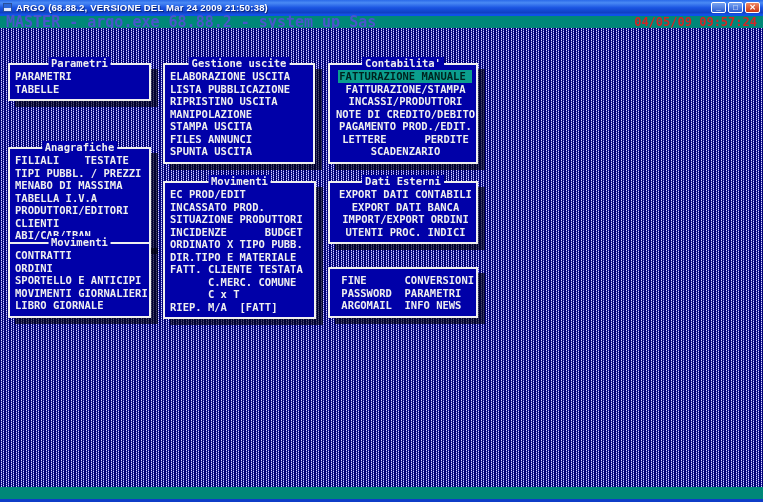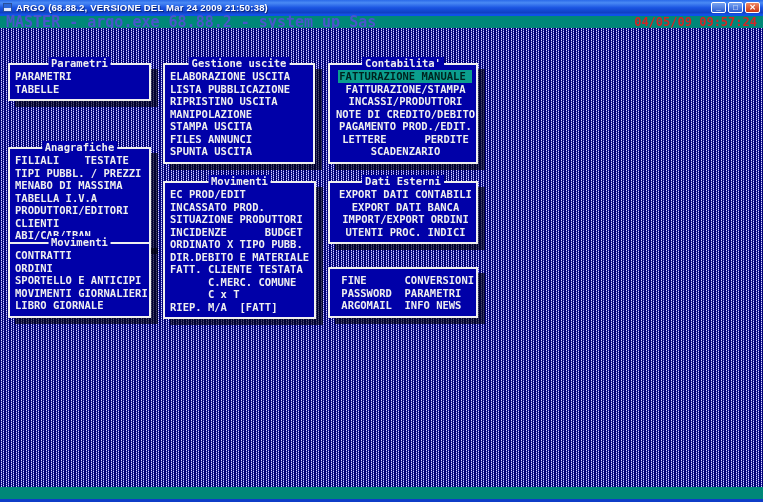--- a/index.html
+++ b/index.html
@@ -144,21 +144,21 @@
         </div>
     </div>
     <div class="mbox b4">
       <span class="btitle">Movimenti</span>
       <div class="items">
           <div class="mi">EC PROD/EDIT</div>
           <div class="mi">INCASSATO PROD.</div>
           <div class="mi">SITUAZIONE PRODUTTORI</div>
           <div class="mi">INCIDENZE      BUDGET</div>
           <div class="mi">ORDINATO X TIPO PUBB.</div>
-          <div class="mi">DIR.DEBITO E MATERIALE</div>
+          <div class="mi">DIR.TIPO E MATERIALE</div>
           <div class="mi">FATT. CLIENTE TESTATA</div>
           <div class="mi">      C.MERC. COMUNE</div>
           <div class="mi">      C x T</div>
           <div class="mi">RIEP. M/A  [FATT]</div>
         </div>
     </div>
     <div class="mbox b5">
       <span class="btitle">Contabilita'</span>
       <div class="items">
           <div class="mi"><span class="hl">FATTURAZIONE MANUALE</span></div>

